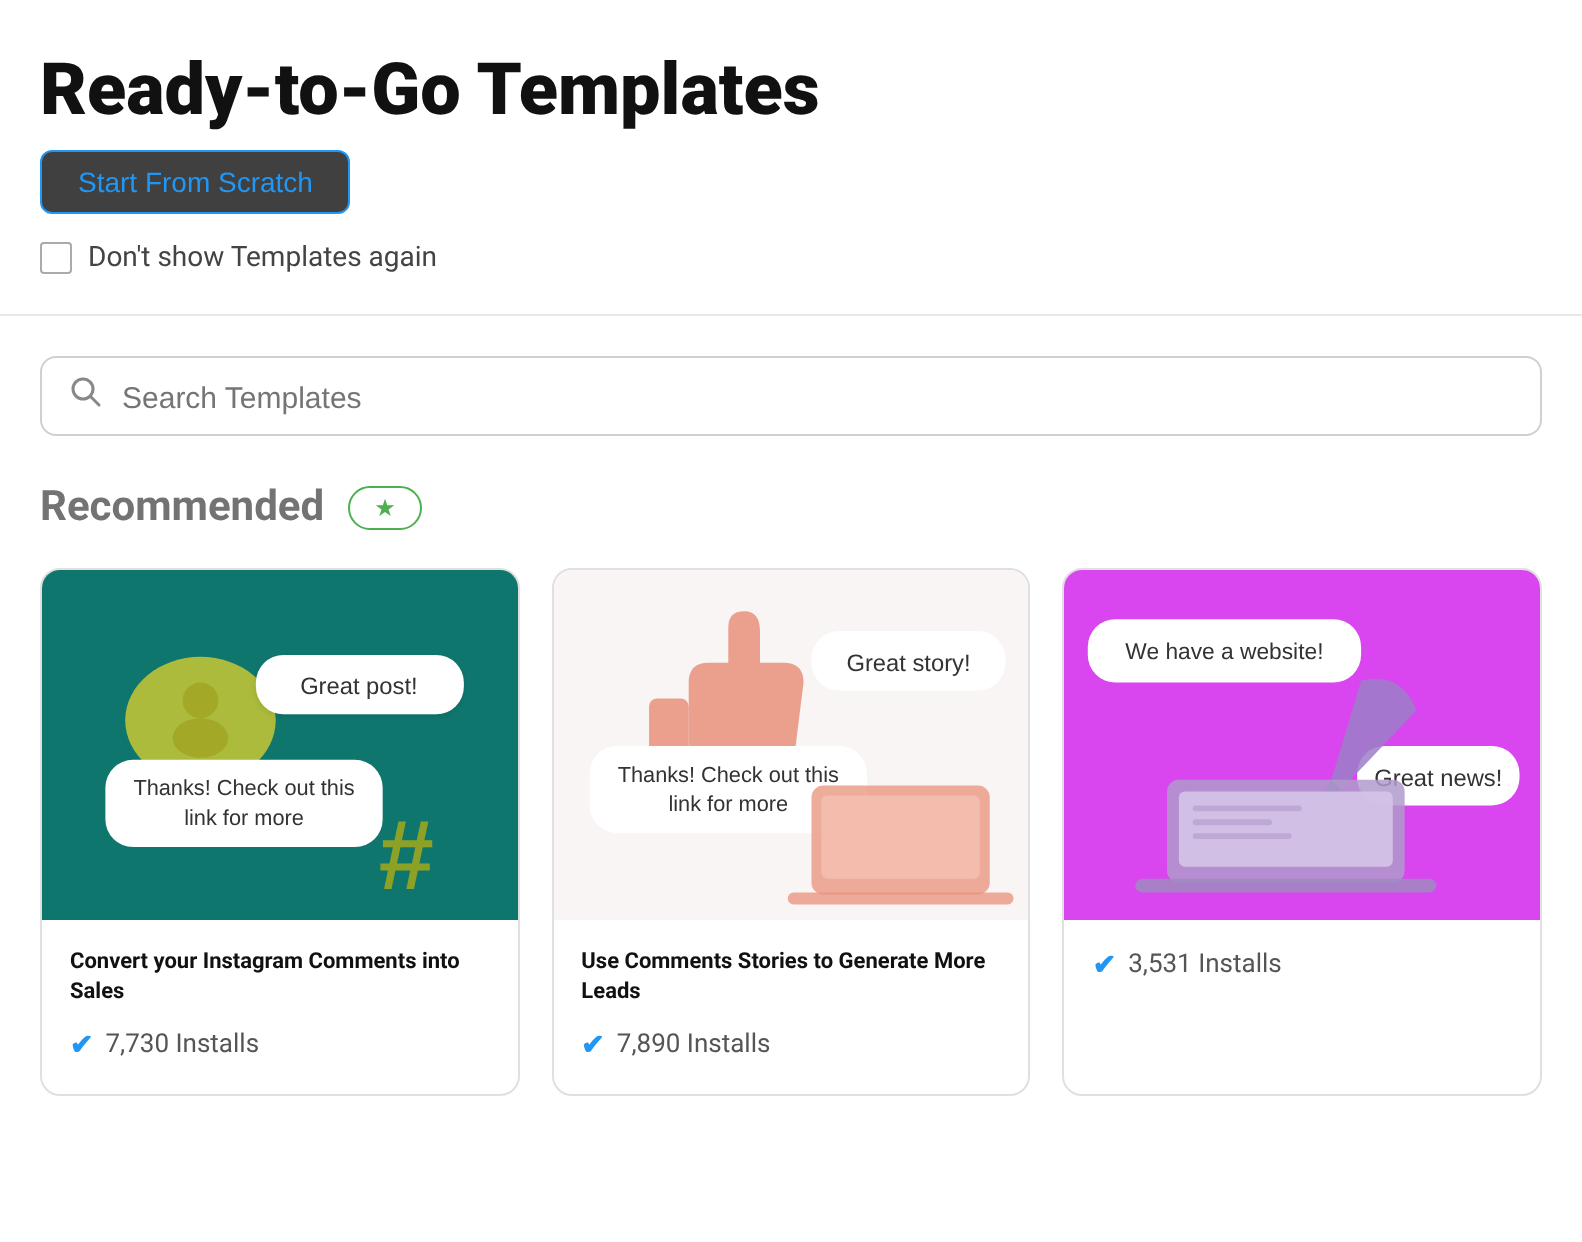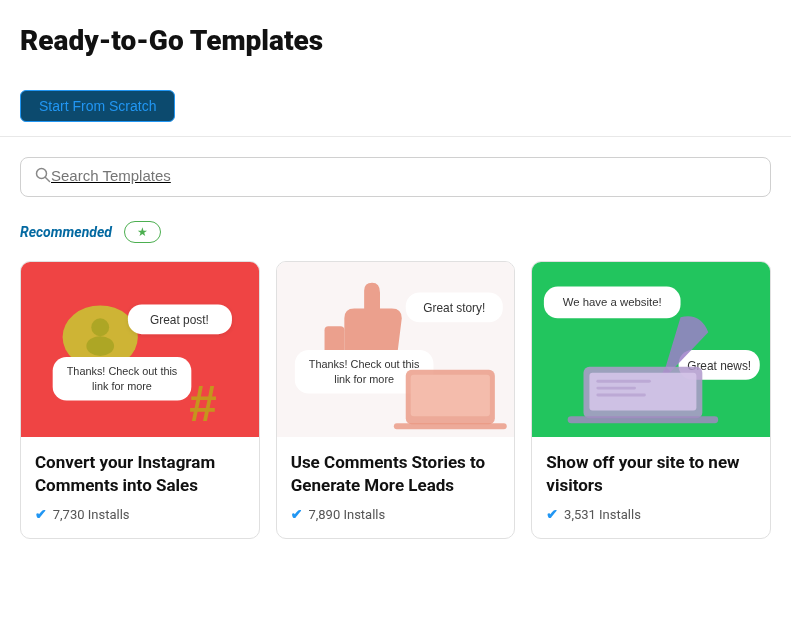--- a/index.html
+++ b/index.html
@@ -10,32 +10,32 @@
       min-height: 621px;
       overflow-x: hidden;
     }
 
     .page-container {
       padding: 24px 20px 20px 20px;
       max-width: 791px;
     }
 
     .page-title {
-      font-size: 28px;
+      font-size: 36px;
       font-weight: 900;
       color: #111;
-      margin-bottom: 32px;
+      margin-bottom: 8px;
       line-height: 1.2;
     }
 
     .start-scratch-btn {
       display: inline-block;
       border: 1.5px solid #2196f3;
       color: #2196f3;
-      background: #0c4a6e;
+      background: #404040;
       padding: 7px 18px;
       border-radius: 6px;
       font-size: 14px;
       font-weight: 500;
       cursor: pointer;
       margin-bottom: 14px;
     }
 
     .dont-show-row {
       display: flex;
@@ -66,27 +66,26 @@
       border-top: 1px solid #e8e8e8;
       margin: 0 -20px 20px -20px;
     }
 
     .search-bar-wrapper {
       margin-bottom: 24px;
     }
 
     .search-bar {
       display: flex;
-      align-items: flex-start;
+      align-items: flex-end;
       border: 1.5px solid #d0d0d0;
       border-radius: 8px;
       padding: 9px 14px;
-      gap: 0;
+      gap: 10px;
       width: 100%;
-      text-decoration: underline;
     }
 
     .search-icon-svg {
       color: #888;
       flex-shrink: 0;
     }
 
     .search-input {
       border: none;
       outline: none;
@@ -97,24 +96,23 @@
     }
 
     .recommended-header {
       display: flex;
       align-items: center;
       gap: 12px;
       margin-bottom: 18px;
     }
 
     .recommended-title {
-      font-size: 14px;
+      font-size: 21px;
       font-weight: 700;
-      color: #0369a1;
-      font-style: italic;
+      color: #737373;
     }
 
     .recommended-badge {
       display: inline-flex;
       align-items: center;
       gap: 5px;
       border: 1.5px solid #4caf50;
       color: #2e7d32;
       background: #fff;
       border-radius: 20px;
@@ -148,41 +146,41 @@
       height: 175px;
       display: flex;
       align-items: center;
       justify-content: center;
       position: relative;
       overflow: hidden;
     }
 
     
     .card-image-1 {
-      background: #ef4444;
+      background: #0f766e;
       justify-content: center;
     }
 
     
     .card-image-2 {
       background: #faf5f5;
     }
 
     
     .card-image-3 {
-      background: #22c55e;
+      background: #d946ef;
       text-decoration: underline;
     }
 
     .card-body {
       padding: 14px 14px 16px 14px;
     }
 
     .card-title {
-      font-size: 17px;
+      font-size: 11px;
       font-weight: 700;
       color: #111;
       margin-bottom: 10px;
       line-height: 1.35;
     }
 
     .card-installs {
       display: flex;
       align-items: center;
       gap: 6px;
@@ -198,20 +196,24 @@
   </style>
 </head>
 <body>
 
 <div class="page-container">
 
   <h1 class="page-title">Ready-to-Go Templates</h1>
 
   <button class="start-scratch-btn">Start From Scratch</button>
 
+  <div class="dont-show-row">
+    <input type="checkbox" class="dont-show-checkbox" style="">
+    <label class="dont-show-label">Don't show Templates again</label>
+  </div>
 
   <hr class="divider">
 
   <div class="search-bar-wrapper">
     <div class="search-bar">
       <span class="search-icon-svg">
         <svg width="16" height="16" viewBox="0 0 16 16" fill="none">
           <circle cx="6.5" cy="6.5" r="5" stroke="#888" stroke-width="1.5"></circle>
           <line x1="10.5" y1="10.5" x2="14.5" y2="14.5" stroke="#888" stroke-width="1.5" stroke-linecap="round"></line>
         </svg>
@@ -315,21 +317,20 @@
           <rect x="52" y="105" width="120" height="52" rx="6" fill="#b09acc" opacity="0.85"></rect>
           <rect x="58" y="111" width="108" height="38" rx="3" fill="#d4c4e8" opacity="0.9"></rect>
           <rect x="36" y="155" width="152" height="7" rx="3.5" fill="#a08ac0" opacity="0.85"></rect>
 
           <rect x="65" y="118" width="55" height="3" rx="1.5" fill="#b09acc" opacity="0.6"></rect>
           <rect x="65" y="125" width="40" height="3" rx="1.5" fill="#b09acc" opacity="0.6"></rect>
           <rect x="65" y="132" width="50" height="3" rx="1.5" fill="#b09acc" opacity="0.6"></rect>
         </svg>
       </div>
       <div class="card-body">
-        <div class="card-title">Show off your site to new visitors</div>
         <div class="card-installs">
           <span class="installs-check">✔</span>
           <span>3,531 Installs</span>
         </div>
       </div>
     </div>
 
   </div>
 </div>
 

